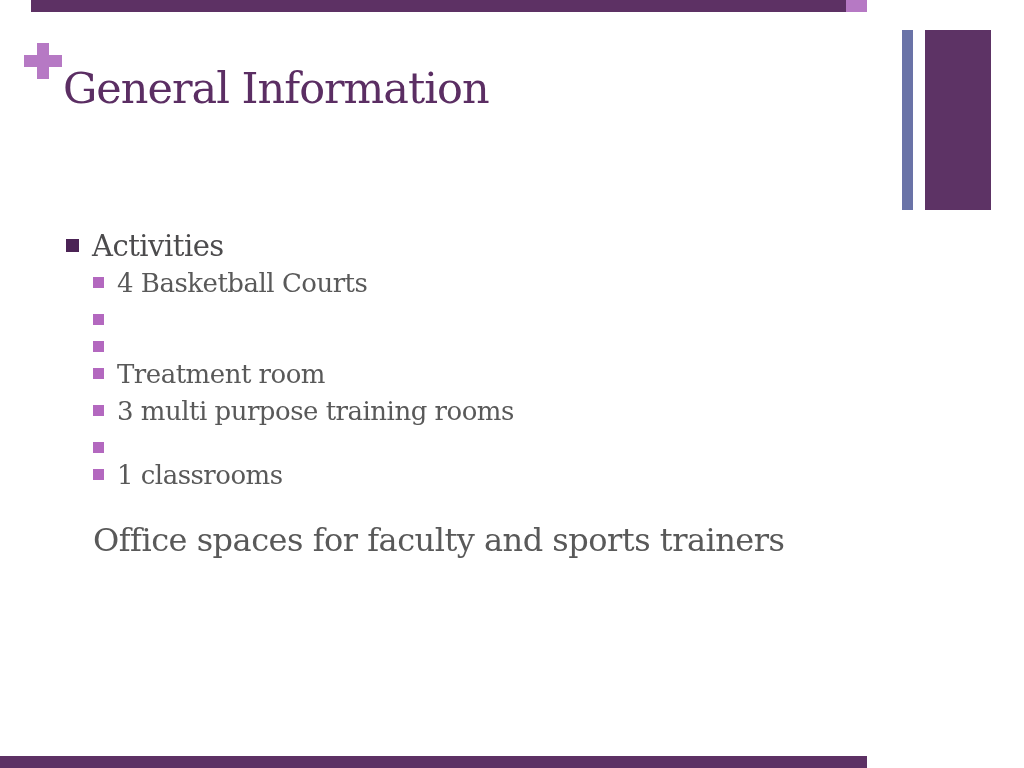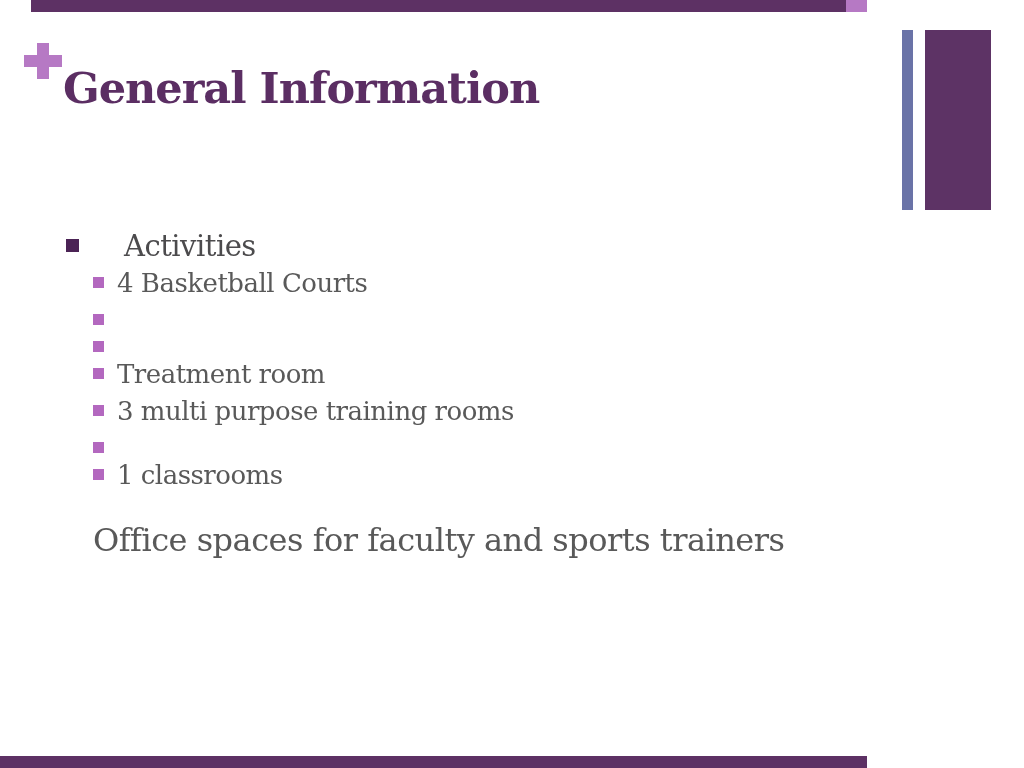--- a/index.html
+++ b/index.html
@@ -11,29 +11,29 @@
   .top-bar{position:absolute;left:31px;top:0;width:836px;height:12px;background:var(--accent-dark);}
   .top-bar .bar-cap{position:absolute;right:0;top:0;width:21px;height:12px;background:var(--accent-light);}
   .bottom-bar{position:absolute;left:0;bottom:0;width:867px;height:12px;background:var(--accent-dark);}
   
   .plus{position:absolute;left:24px;top:43px;width:38px;height:36px;}
   .plus .v{position:absolute;left:13px;top:0;width:12px;height:36px;background:var(--accent-light);}
   .plus .h{position:absolute;left:0;top:12px;width:38px;height:12px;background:var(--accent-light);}
   
   .title{
     position:absolute;left:63px;top:63px;margin:0;
-    font-size:43px;font-weight:bold;letter-spacing:-1px;
+    font-size:43px;font-weight:normal;letter-spacing:-1px;
     color:var(--title-color);white-space:nowrap;
   }
   
   .deco-stripe{position:absolute;left:902px;top:30px;width:11px;height:180px;background:var(--stripe-blue);}
   .deco-rect{position:absolute;left:925px;top:30px;width:66px;height:180px;background:var(--deco-plum);}
   
   .content{position:absolute;left:66px;top:230px;width:830px;color:var(--body-text);}
-  .heading-row{display:flex;font-size:29px;line-height:33px;color:#4c4b4d;letter-spacing:-0.5px;gap:32px;}
+  .heading-row{display:flex;font-size:29px;line-height:33px;color:#4c4b4d;letter-spacing:-0.5px;}
   .heading-row .b1{flex:none;width:13px;height:13px;margin:9px 13px 0 0;background:var(--bullet-l1);}
   ul.bullets{list-style:none;margin:6px 0 0 0;padding:0 0 0 27px;}
   ul.bullets li{
     display:flex;font-size:26px;line-height:29px;margin-bottom:8px;
     letter-spacing:-0.5px;color:var(--body-text);
   }
   ul.bullets li .b2{flex:none;width:11px;height:11px;margin:8px 13px 0 0;background:var(--bullet-l2);}
   ul.bullets li .txt{white-space:pre-wrap;}
   .footer-line{
     margin:36px 0 0 27px;font-size:32px;line-height:29px;

